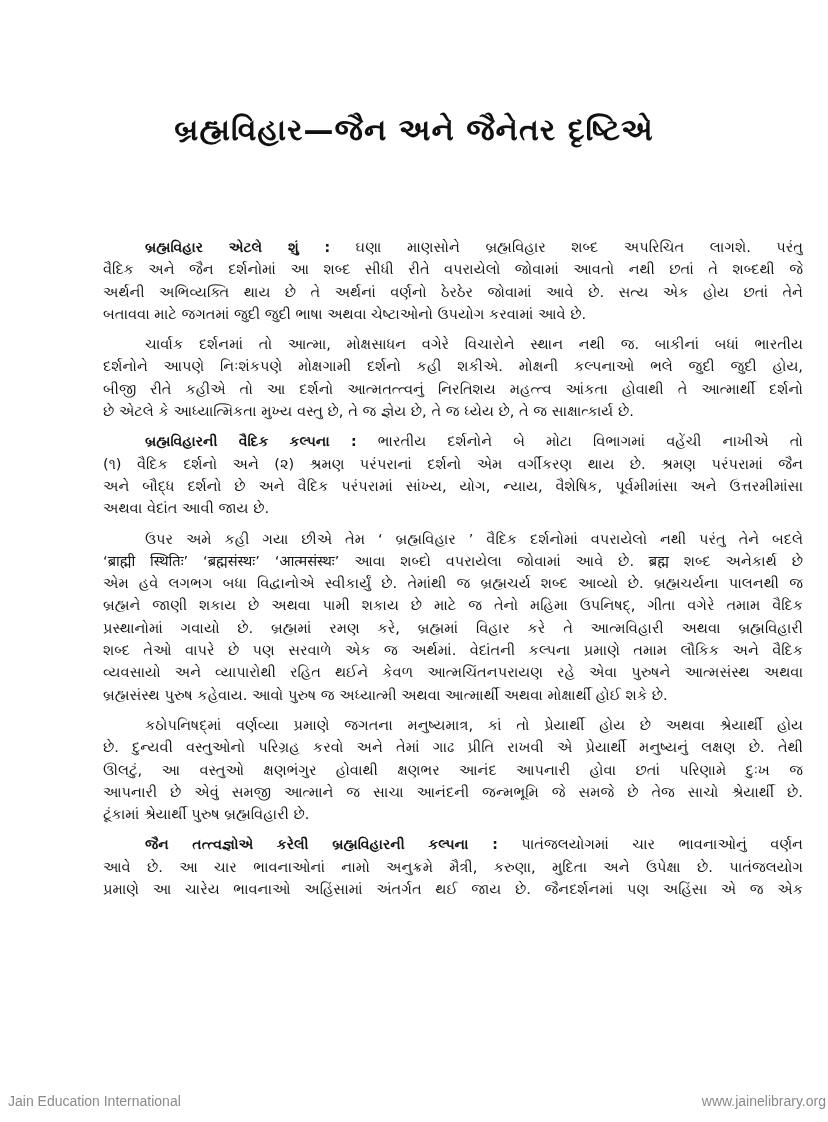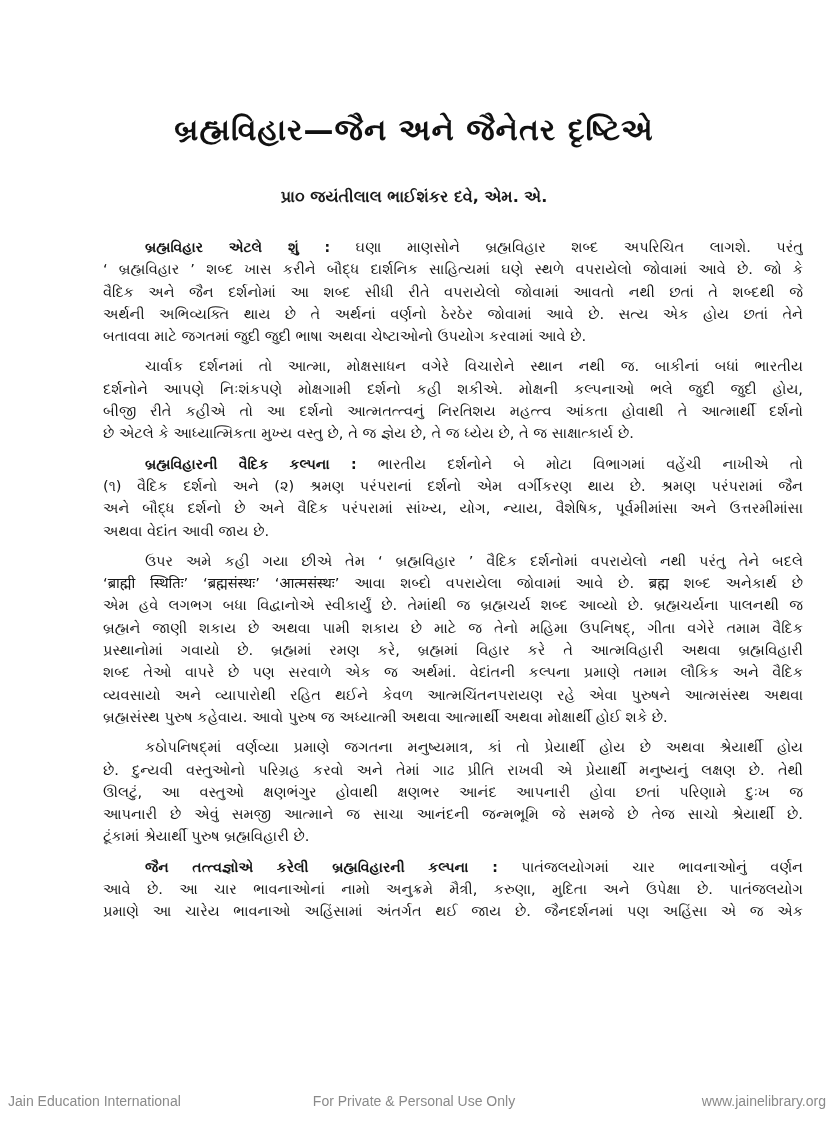--- a/index.html
+++ b/index.html
@@ -95,27 +95,25 @@
       position: absolute;
       right: 2px;
     }
   </style>
 </head>
 <body>
 
 <div class="page">
 
   <div class="title">બ્રહ્મવિહાર—જૈન અને જૈનેતર દૃષ્ટિએ</div>
-  <div class="author">પ્રા૦ જયંતીલાલ ભાઈશંકર દવે, એમ. એ.</div>
 
   <div class="body">
 
     <div class="para">
       <span class="line indent"><span class="lead">બ્રહ્મવિહાર એટલે શું :</span><span> ઘણા માણસોને બ્રહ્મવિહાર શબ્દ અપરિચિત લાગશે. પરંતુ</span></span>
-      <span class="line">‘ બ્રહ્મવિહાર ’ શબ્દ ખાસ કરીને બૌદ્ધ દાર્શનિક સાહિત્યમાં ઘણે સ્થળે વપરાયેલો જોવામાં આવે છે. જો કે</span>
       <span class="line">વૈદિક અને જૈન દર્શનોમાં આ શબ્દ સીધી રીતે વપરાયેલો જોવામાં આવતો નથી છતાં તે શબ્દથી જે</span>
       <span class="line">અર્થની અભિવ્યક્તિ થાય છે તે અર્થનાં વર્ણનો ઠેરઠેર જોવામાં આવે છે. સત્ય એક હોય છતાં તેને</span>
       <span class="line last">બતાવવા માટે જગતમાં જુદી જુદી ભાષા અથવા ચેષ્ટાઓનો ઉપયોગ કરવામાં આવે છે.</span>
     </div>
 
     <div class="para">
       <span class="line indent">ચાર્વાક દર્શનમાં તો આત્મા, મોક્ષસાધન વગેરે વિચારોને સ્થાન નથી જ. બાકીનાં બધાં ભારતીય</span>
       <span class="line">દર્શનોને આપણે નિઃશંકપણે મોક્ષગામી દર્શનો કહી શકીએ. મોક્ષની કલ્પનાઓ ભલે જુદી જુદી હોય,</span>
       <span class="line">બીજી રીતે કહીએ તો આ દર્શનો આત્મતત્ત્વનું નિરતિશય મહત્ત્વ આંકતા હોવાથી તે આત્માર્થી દર્શનો</span>
       <span class="line last">છે એટલે કે આધ્યાત્મિકતા મુખ્ય વસ્તુ છે, તે જ જ્ઞેય છે, તે જ ધ્યેય છે, તે જ સાક્ષાત્કાર્ય છે.</span>
@@ -150,17 +148,16 @@
     <div class="para">
       <span class="line indent"><span class="lead">જૈન તત્ત્વજ્ઞોએ કરેલી બ્રહ્મવિહારની કલ્પના :</span><span> પાતંજલયોગમાં ચાર ભાવનાઓનું વર્ણન</span></span>
       <span class="line">આવે છે. આ ચાર ભાવનાઓનાં નામો અનુક્રમે મૈત્રી, કરુણા, મુદિતા અને ઉપેક્ષા છે. પાતંજલયોગ</span>
       <span class="line">પ્રમાણે આ ચારેય ભાવનાઓ અહિંસામાં અંતર્ગત થઈ જાય છે. જૈનદર્શનમાં પણ અહિંસા એ જ એક</span>
     </div>
 
   </div>
 
   <div class="footer">
     <span class="left">Jain Education International</span>
-    <span class="center">For Private &amp; Personal Use Only</span>
     <span class="right">www.jainelibrary.org</span>
   </div>
 
 </div>
 
 </body></html>

